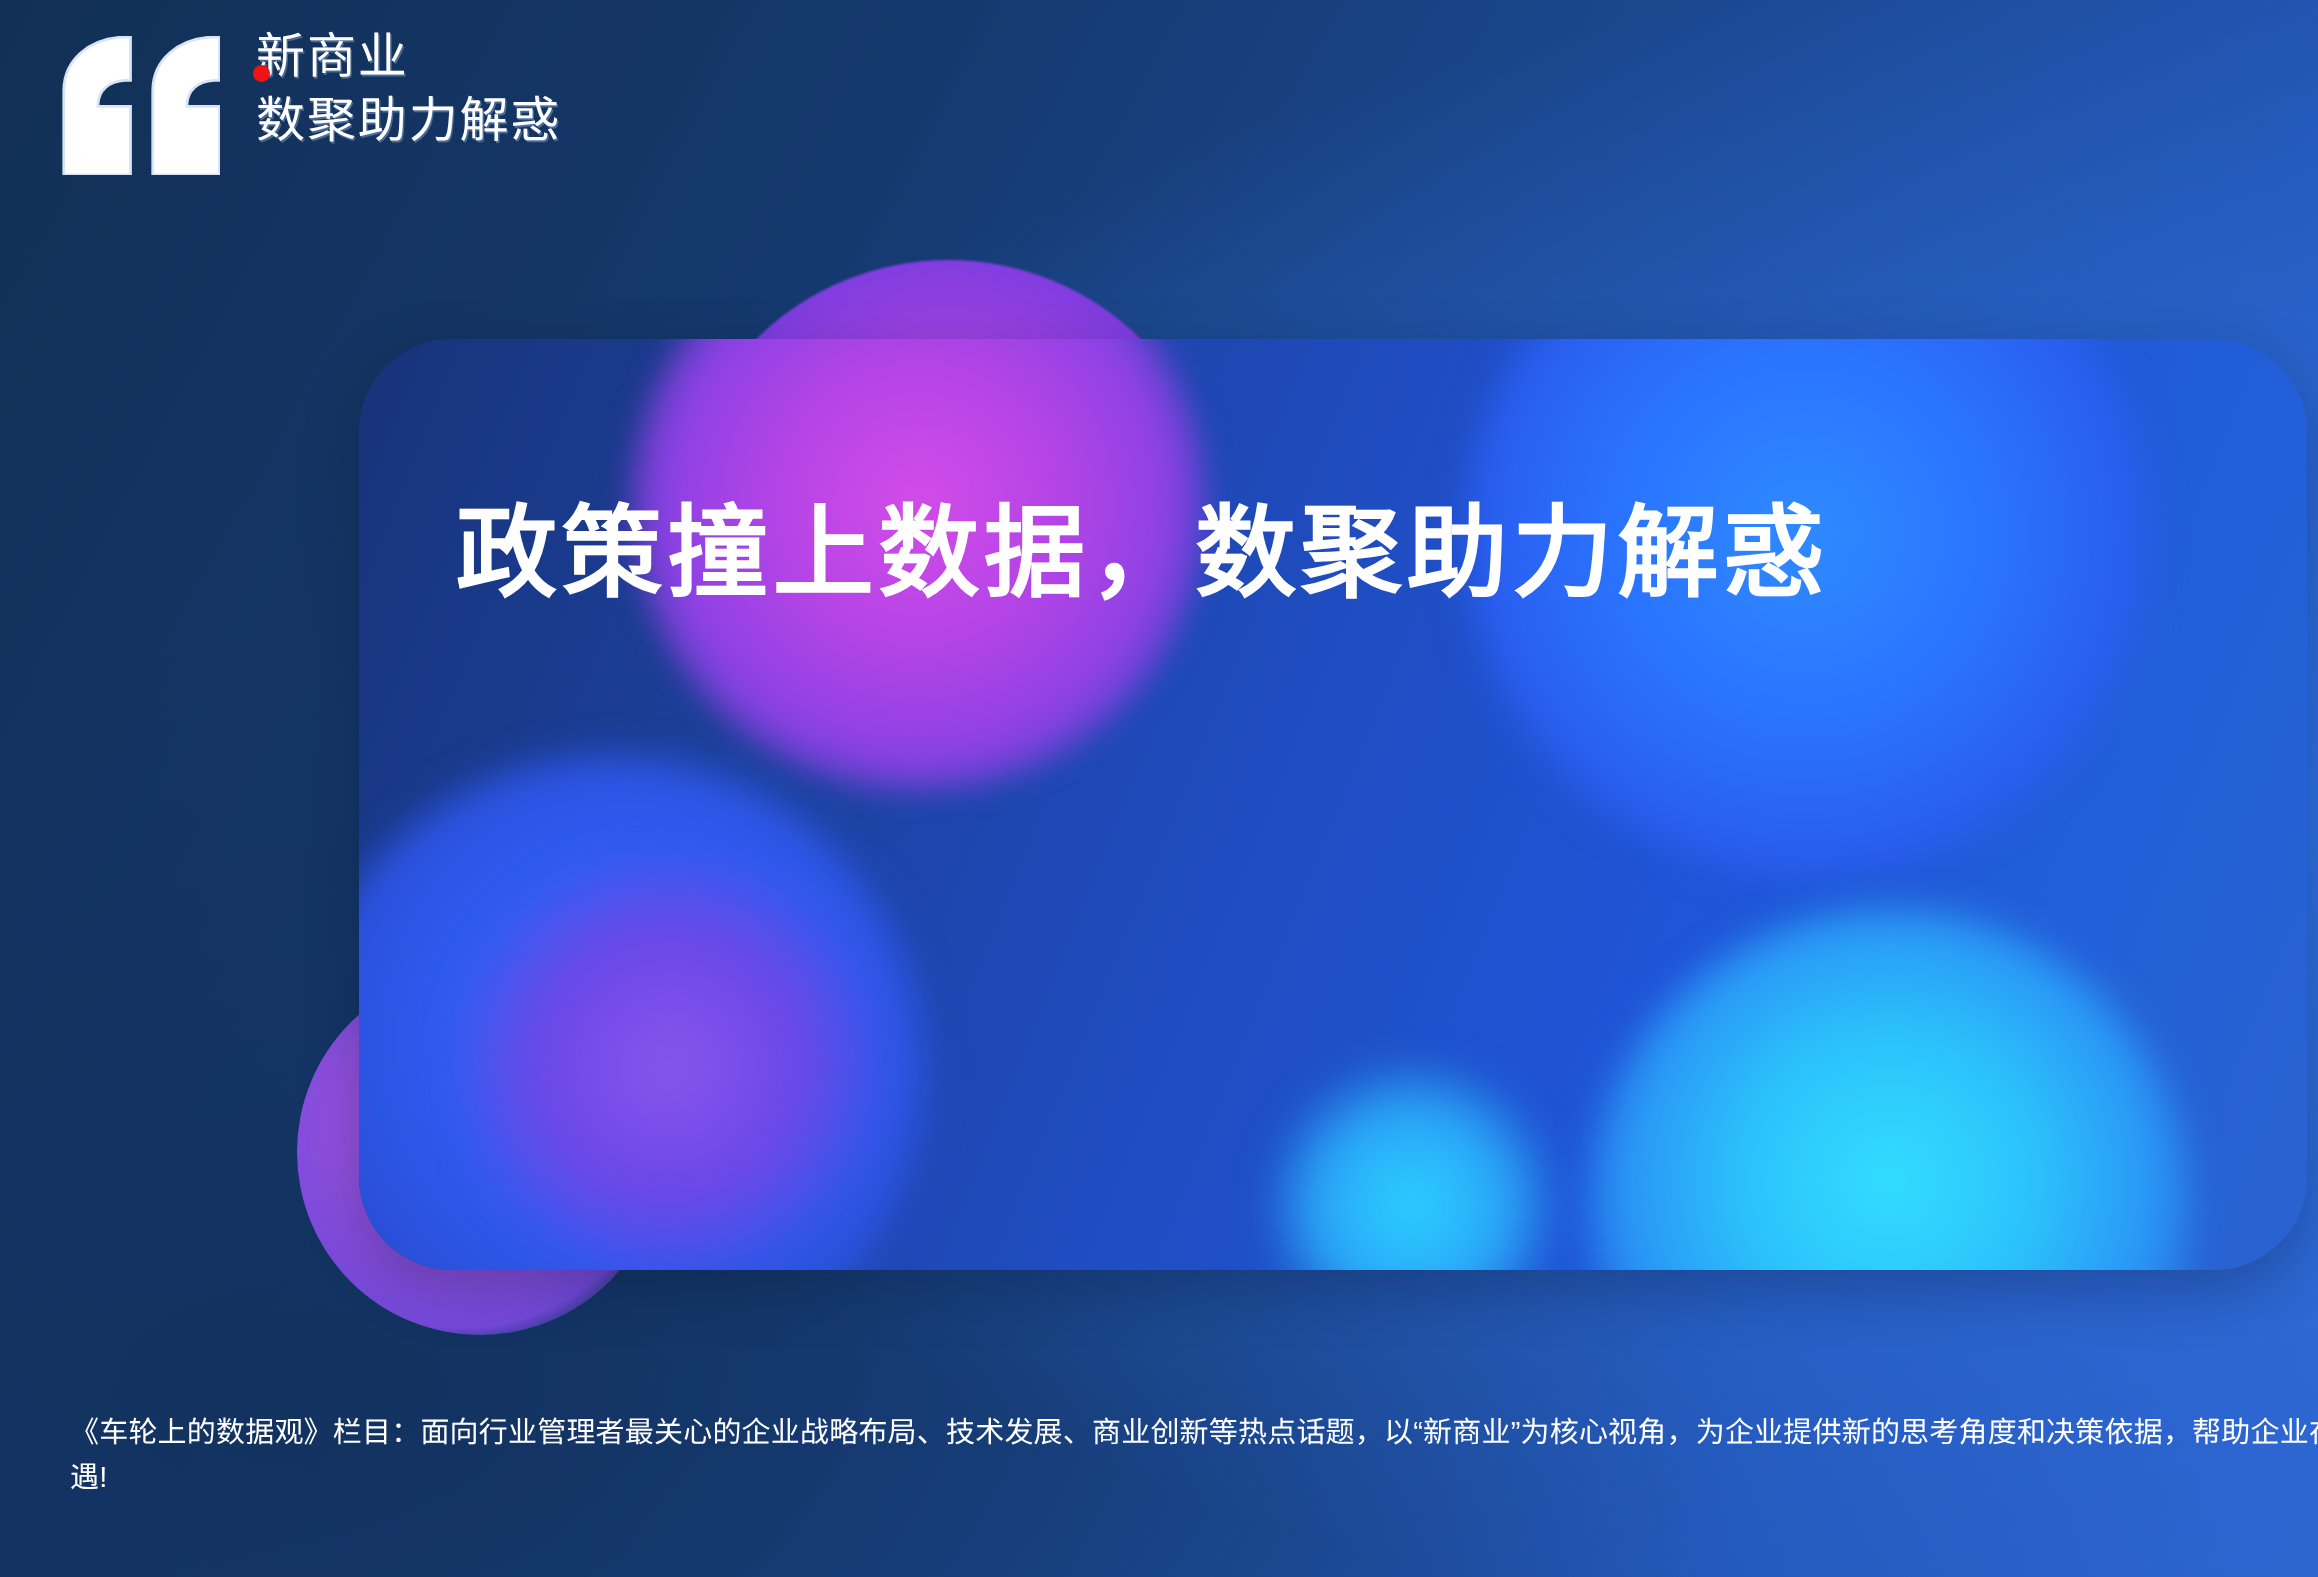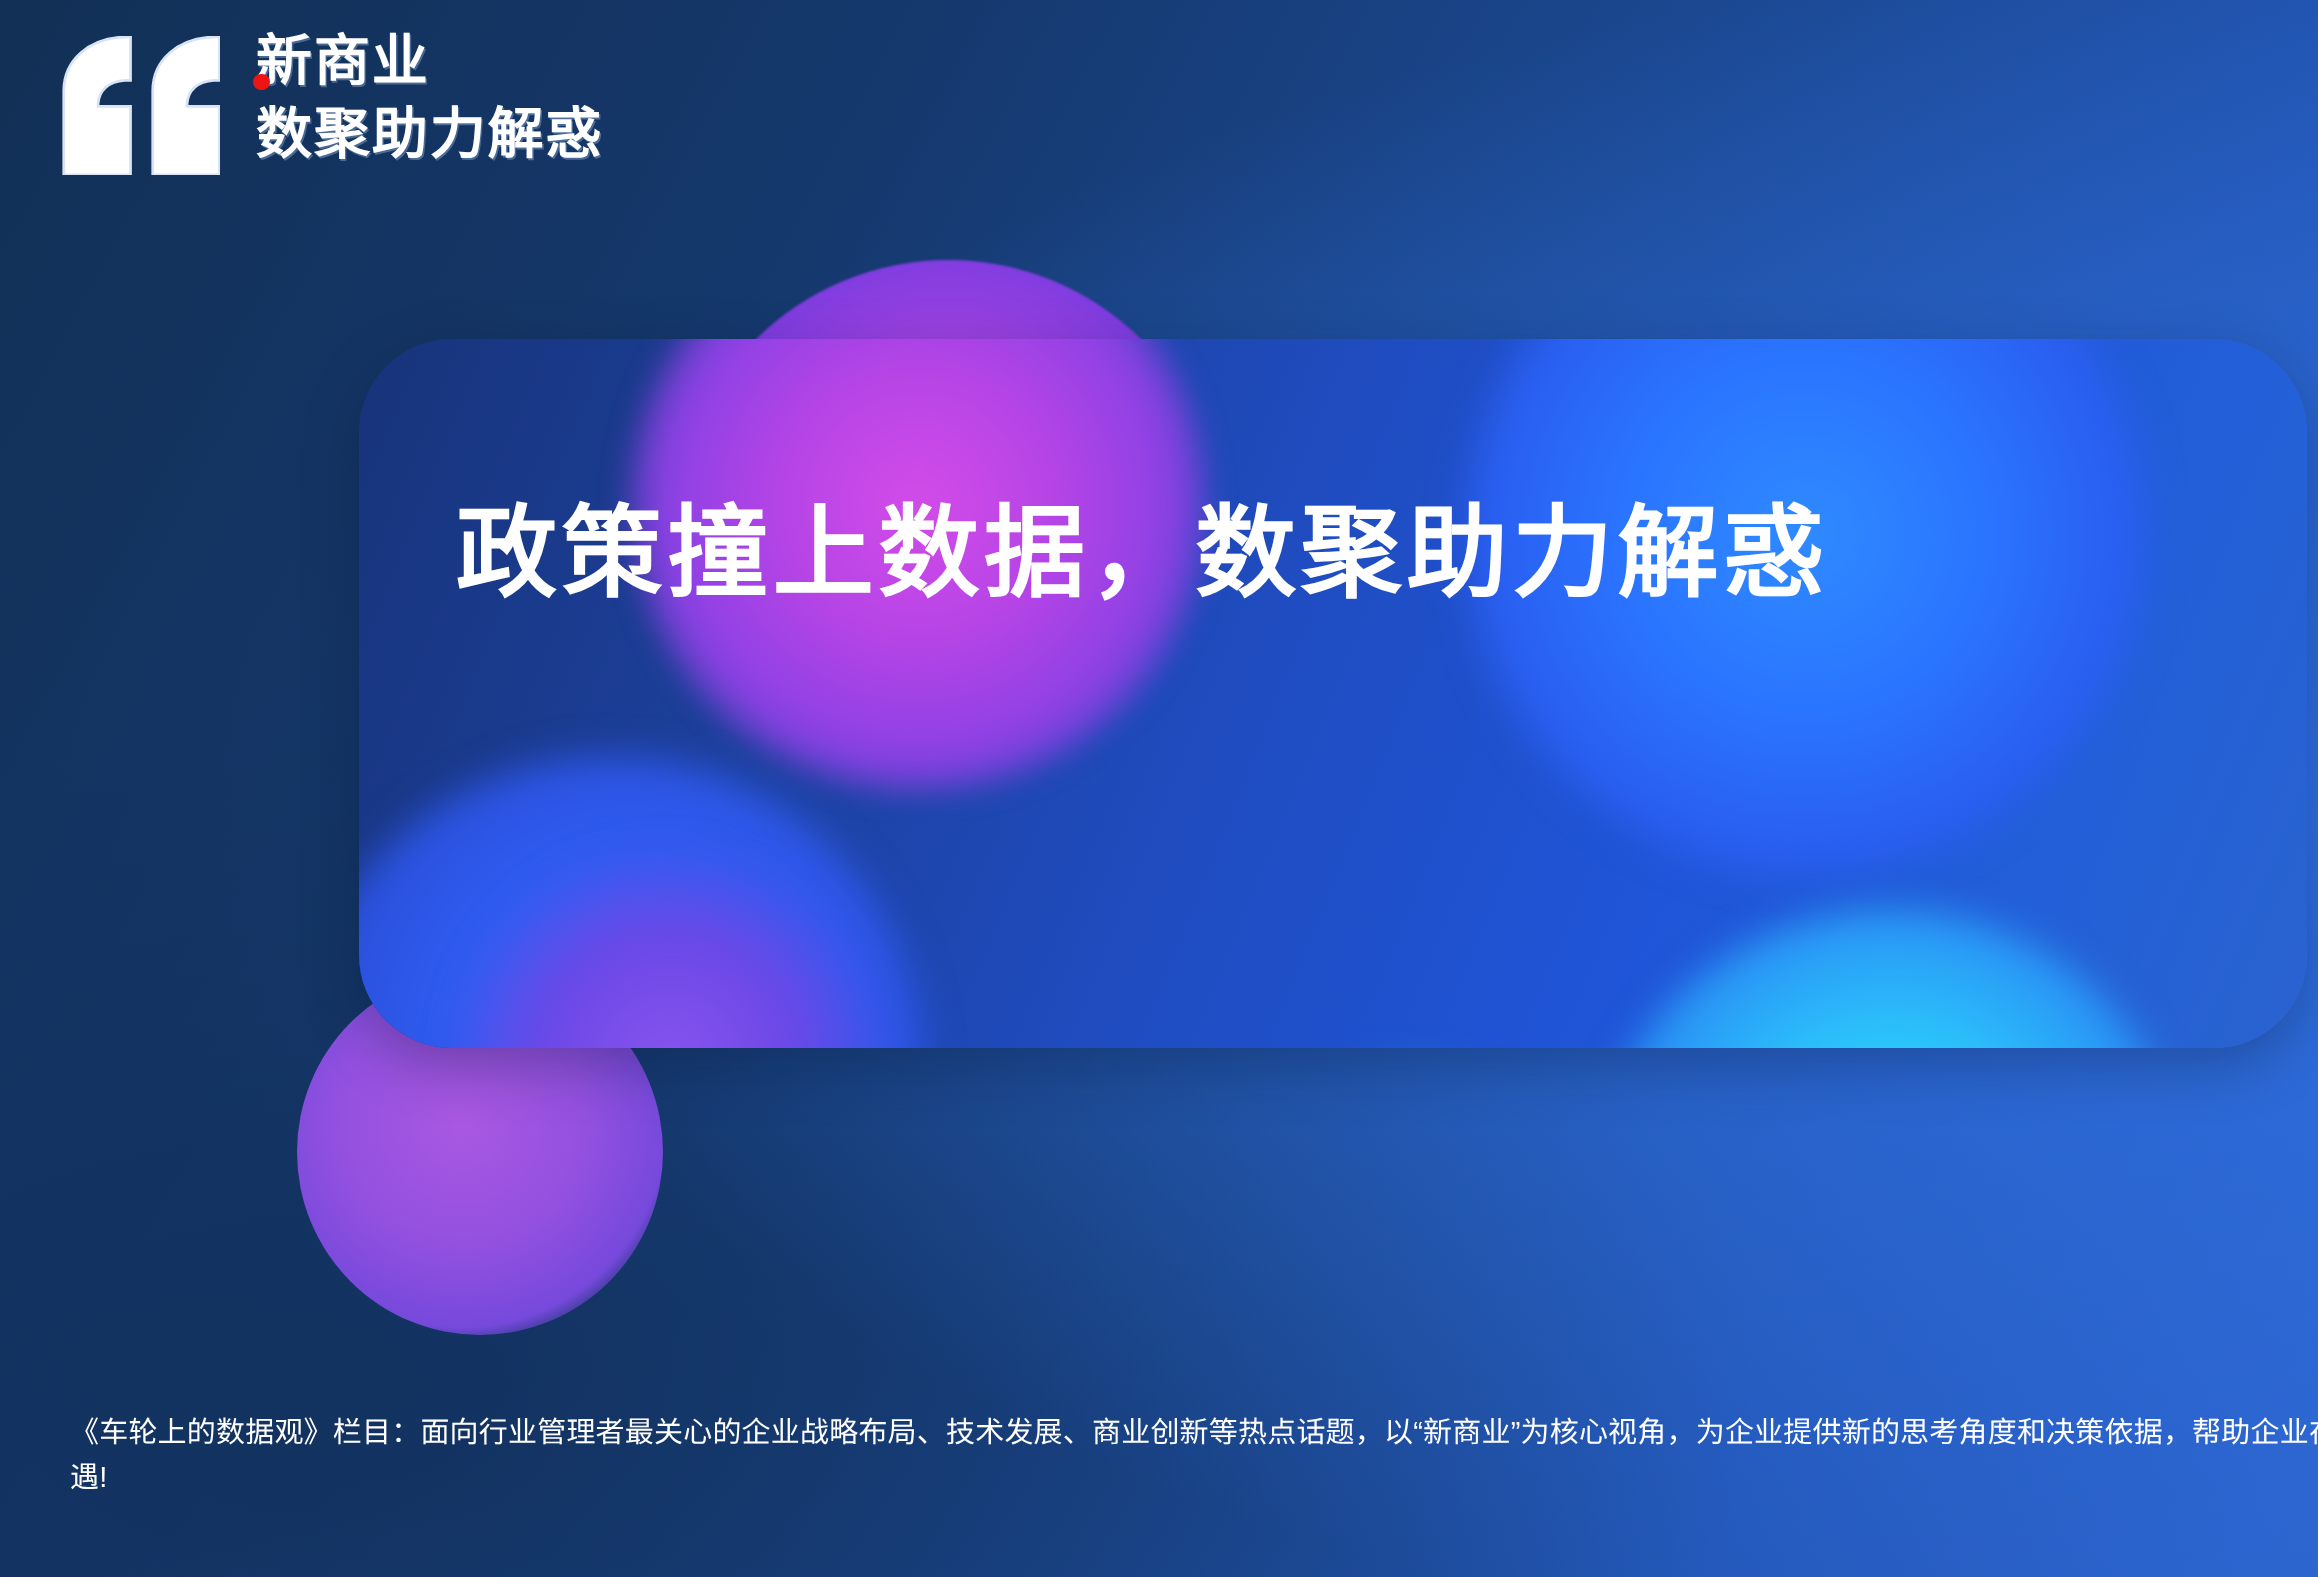--- a/index.html
+++ b/index.html
@@ -47,42 +47,42 @@
     left: 60px; top: 28px;
     display: flex;
     align-items: flex-start;
     gap: 36px;
   }
   .quote-icon { margin-top: 8.3px; }
   .brand-lines { display: flex; flex-direction: column; gap: 6.5px; }
   .brand-line {
     position: relative;
     color: #ffffff;
-    font-size: 56px;
-    font-weight: 700;
+    font-size: 49px;
+    font-weight: 400;
     letter-spacing: 1.9px;
     line-height: 1.18;
     white-space: nowrap;
     text-shadow: 1.4px 1.9px 0 rgba(140,170,210,.45);
   }
   .brand-dot {
     position: absolute;
     left: -2.8px;
     bottom: 3.7px;
     width: 16.7px;
     height: 16.7px;
     border-radius: 50%;
     background: #ef1414;
   }
 
   
   .card {
     position: absolute;
     left: 359px; top: 339px;
-    width: 1948px; height: 709px;
+    width: 1948px; height: 931px;
     border-radius: 93px;
     overflow: hidden;
     background:
       linear-gradient(112deg, #17337a 0%, #1c3f99 22%, #1f4cc0 46%, #1f55d8 68%, #2360d8 86%, #2a63cf 100%);
     box-shadow: 0 18.5px 56px rgba(6,20,50,.30);
   }
   .card-blob { position: absolute; border-radius: 50%; pointer-events: none; }
 
   .cb-magenta {
     left: 269px; top: -125px;

